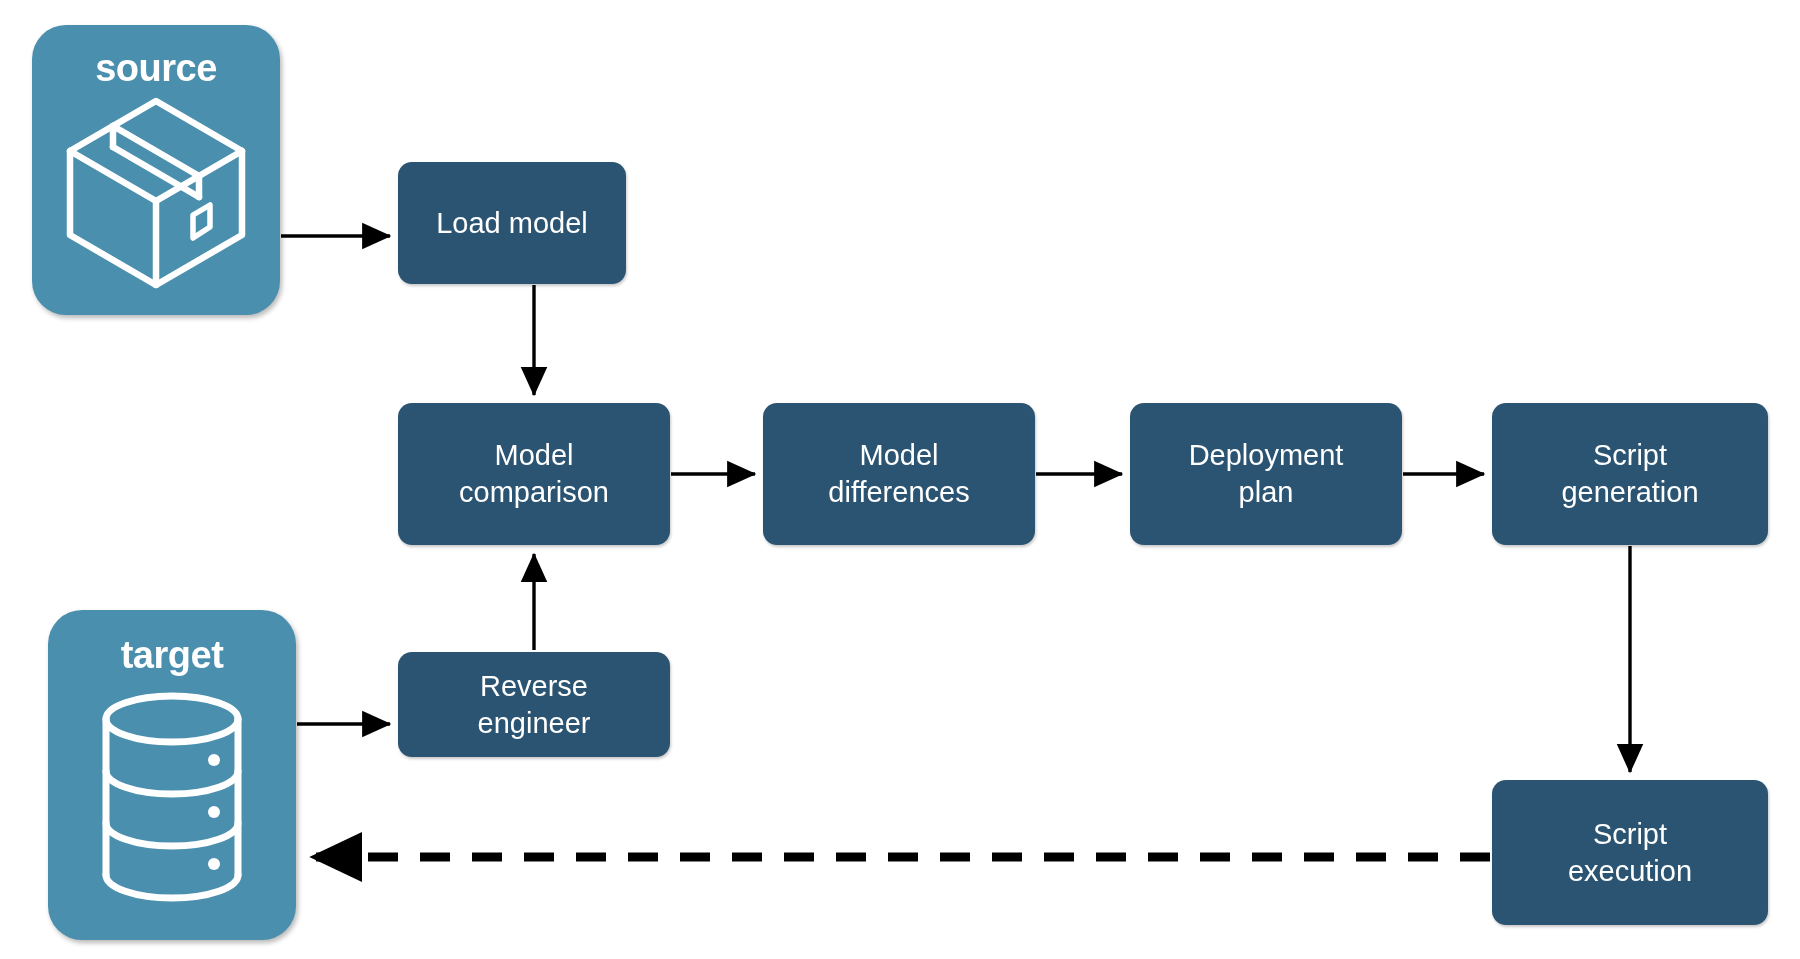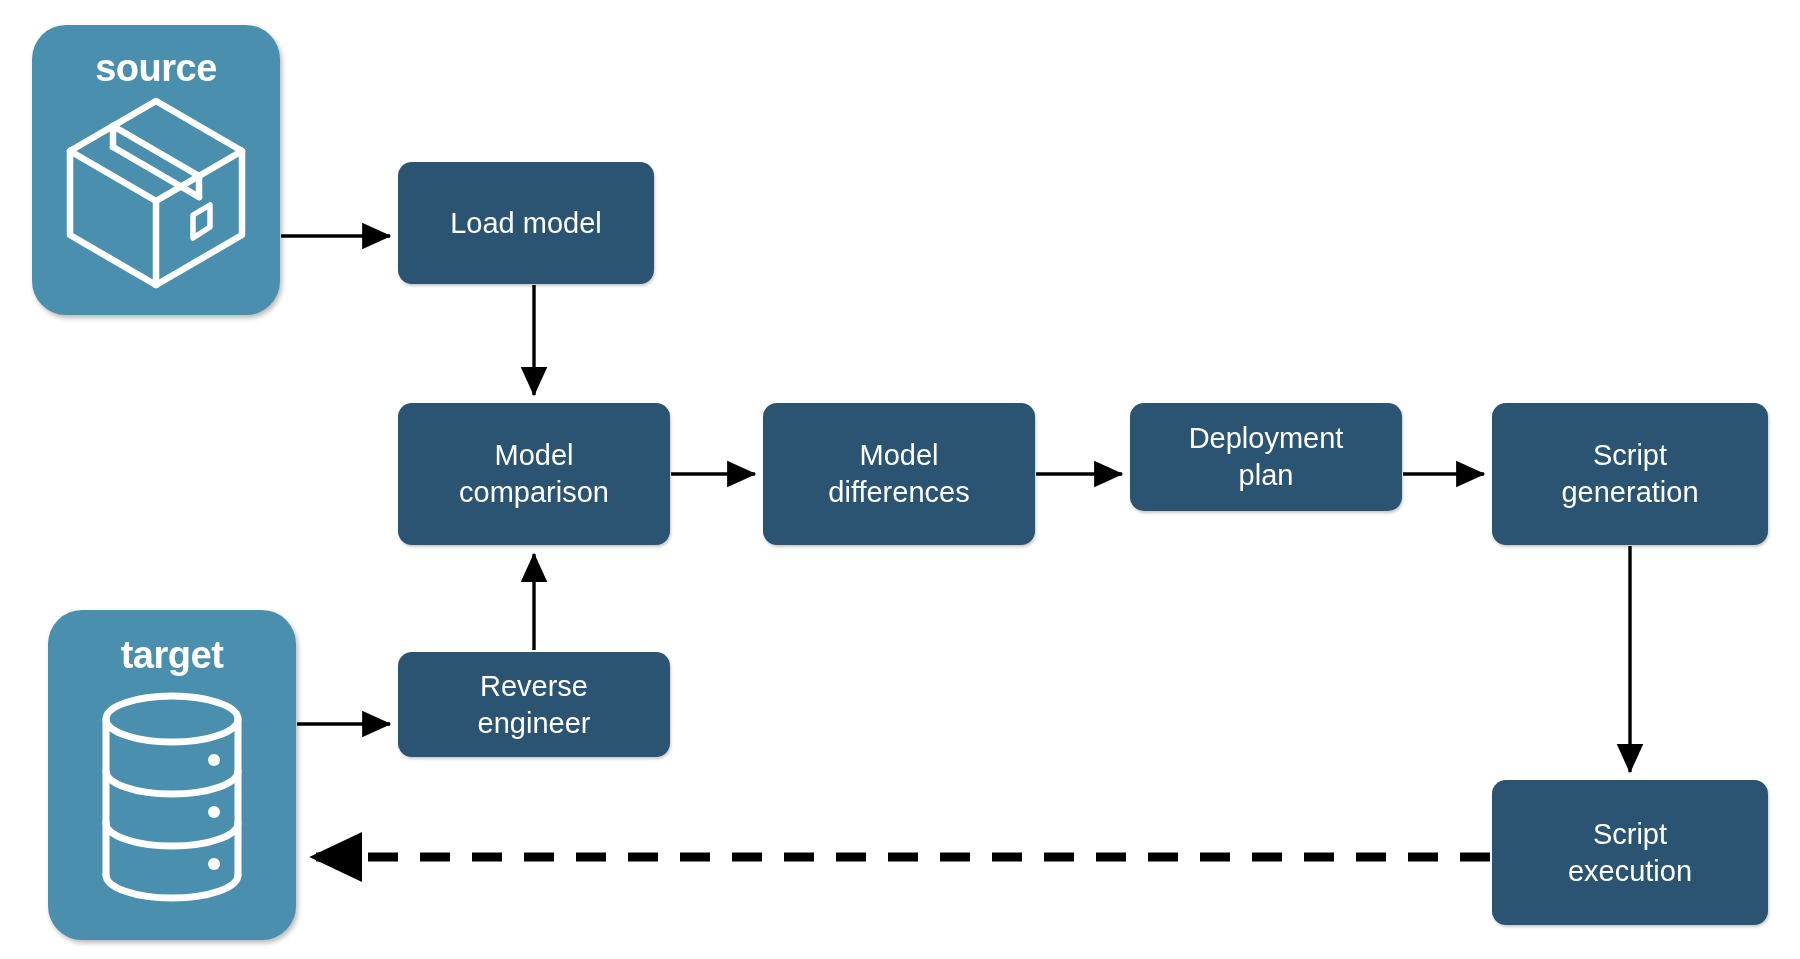--- a/index.html
+++ b/index.html
@@ -167,35 +167,35 @@
 
         <path d="M17 133 C17 145.7 46.5 156 83 156 C119.5 156 149 145.7 149 133"></path>
 
         <circle cx="125" cy="70" r="6" fill="#ffffff" stroke="none"></circle>
         <circle cx="125" cy="122" r="6" fill="#ffffff" stroke="none"></circle>
         <circle cx="125" cy="174" r="6" fill="#ffffff" stroke="none"></circle>
       </svg>
     </span>
   </div>
 
-  <div class="process-box" style="left:398px; top:162px; width:256px; height:122px;">
+  <div class="process-box" style="left:398px; top:162px; width:228px; height:122px;">
     <span class="process-label">Load model</span>
   </div>
 
   <div class="process-box" style="left:398px; top:403px; width:272px; height:142px;">
     <span class="process-label">Model
 comparison</span>
   </div>
 
   <div class="process-box" style="left:763px; top:403px; width:272px; height:142px;">
     <span class="process-label">Model
 differences</span>
   </div>
 
-  <div class="process-box" style="left:1130px; top:403px; width:272px; height:108px;">
+  <div class="process-box" style="left:1130px; top:403px; width:272px; height:142px;">
     <span class="process-label">Deployment
 plan</span>
   </div>
 
   <div class="process-box" style="left:1492px; top:403px; width:276px; height:142px;">
     <span class="process-label">Script
 generation</span>
   </div>
 
   <div class="process-box" style="left:398px; top:652px; width:272px; height:105px;">

